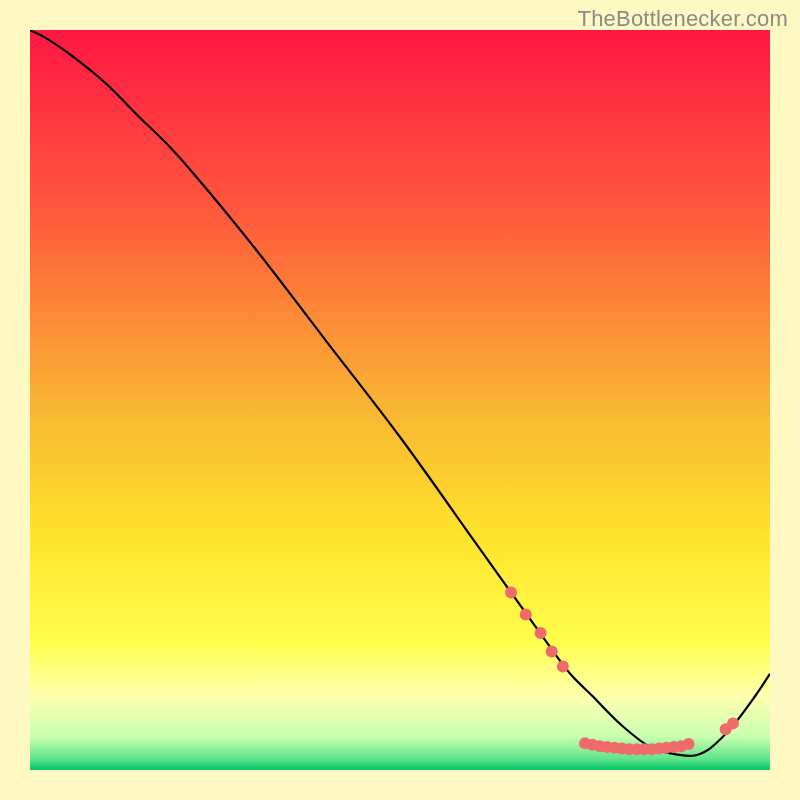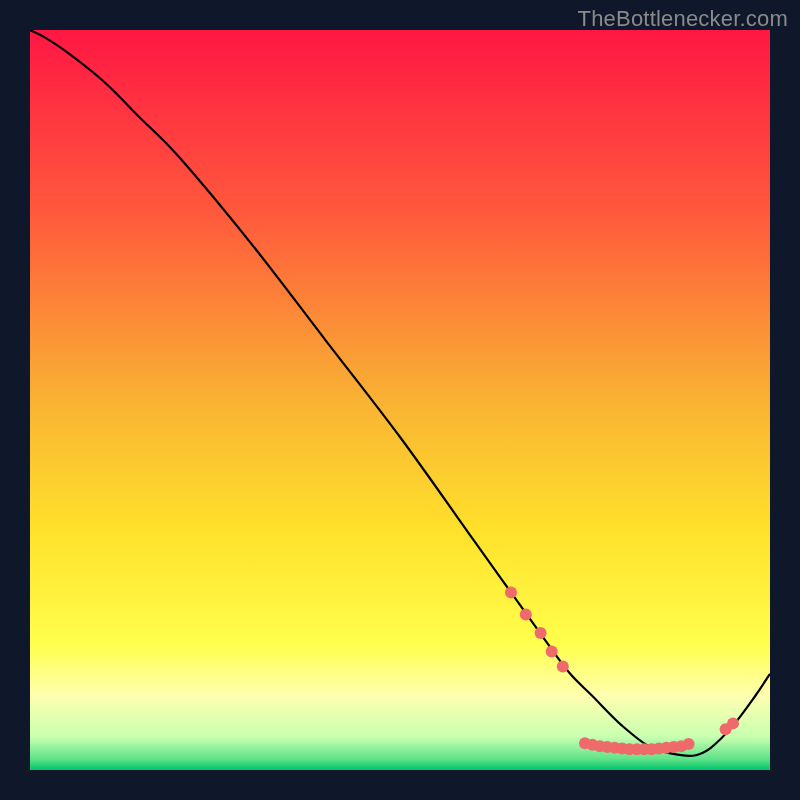--- a/index.html
+++ b/index.html
@@ -9,21 +9,21 @@
     height: 800px;
     background: #000;
     overflow: hidden;
   }
   .frame {
     position: absolute;
     left: 0;
     top: 0;
     width: 800px;
     height: 800px;
-    background: #0f172a;
+    background: #fef9c3;
   }
   .watermark {
     position: absolute;
     top: 6px;
     right: 12px;
     font-family: Arial, Helvetica, sans-serif;
     font-size: 22px;
     color: #8a8a8a;
     letter-spacing: 0.2px;
   }

